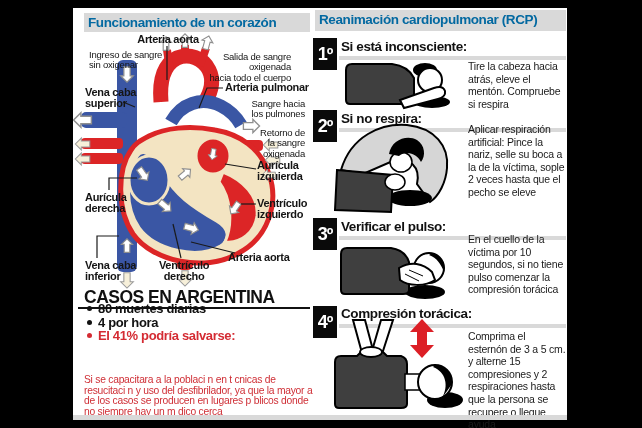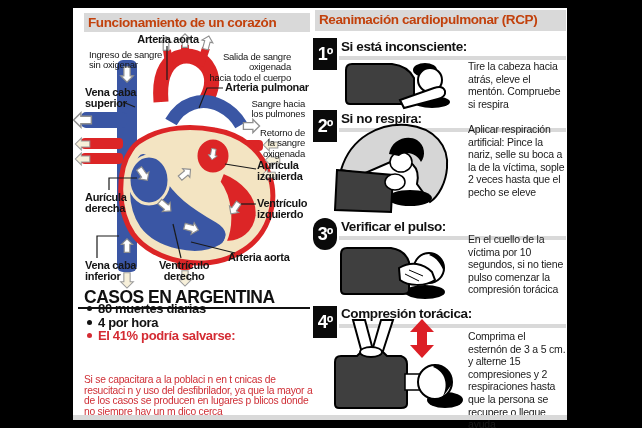--- a/index.html
+++ b/index.html
@@ -5,21 +5,21 @@
   html,body{margin:0;padding:0;}
   body{
     width:642px;height:428px;background:#000;position:relative;overflow:hidden;
     font-family:"Liberation Sans",sans-serif;color:#111;
   }
   .content{position:absolute;left:73px;top:8px;width:494px;height:412px;background:#fff;}
 
   
   .panel-bar{
     position:absolute;background:#d9d9d9;font-weight:bold;font-size:13.5px;
-    line-height:20px;letter-spacing:-0.4px;color:#c2410c;padding-left:4px;
+    line-height:20px;letter-spacing:-0.4px;color:#0369a1;padding-left:4px;
     white-space:nowrap;overflow:hidden;
   }
   .lp-bar{left:11px;top:5px;width:222px;height:19px;line-height:19px;}
   .rp-bar{left:242px;top:2px;width:247px;height:21px;}
 
   
   .heart{position:absolute;left:0;top:24px;width:237px;height:258px;padding-left:46px;}
   .heart svg{position:absolute;left:0;top:0;}
   .hl{
     position:absolute;font-size:9.5px;line-height:1.08;letter-spacing:-0.2px;
@@ -215,21 +215,21 @@
   <svg class="sillus" style="left:260px;top:112px;" width="128" height="96" viewBox="0 0 128 96">
     <path d="M8 50 C 18 16 48 3 74 5 C 102 8 116 26 114 48 C 113 62 106 76 97 82 L84 64 C 88 46 76 38 62 40 L30 54 Z" fill="#d6d6d6" stroke="#000" stroke-width="2"></path>
     <ellipse cx="77" cy="78" rx="22" ry="8" fill="#000"></ellipse>
     <path d="M4 50 L60 55 L58 92 L2 90 Z" fill="#3f3f3f" stroke="#000" stroke-width="2"></path>
     <ellipse cx="62" cy="62" rx="10" ry="8" fill="#fff" stroke="#000" stroke-width="1.5"></ellipse>
     <ellipse cx="68" cy="42" rx="11" ry="10" fill="#fff" stroke="#000" stroke-width="1.5"></ellipse>
     <path d="M56 34 C 58 20 74 14 84 20 C 92 25 93 36 88 42 C 84 34 74 30 66 36 Z" fill="#000"></path>
   </svg>
   <div class="sdesc" style="top:115px;">Aplicar respiración artificial: Pince la nariz, selle su boca a la de la víctima, sople 2 veces hasta que el pecho se eleve</div>
 
-  <div class="badge" style="left:240px;top:210px;border-radius:12px;">3º</div>
+  <div class="badge" style="left:240px;top:210px;">3º</div>
   <div class="stitle" style="left:268px;top:211px;">Verificar el pulso:</div>
   <div class="srule" style="top:228px;"></div>
   <svg class="sillus" style="left:262px;top:230px;" width="125" height="68" viewBox="0 0 125 68">
     <ellipse cx="90" cy="54" rx="20" ry="7" fill="#000"></ellipse>
     <path d="M6 16 Q6 10 12 10 L56 10 Q70 12 74 24 L74 52 Q74 56 68 56 L10 56 Q6 56 6 52 Z" fill="#3f3f3f" stroke="#000" stroke-width="2"></path>
     <circle cx="94" cy="30" r="15" fill="#fff" stroke="#000" stroke-width="2"></circle>
     <path d="M97 15 A16 16 0 0 1 109 34 C 106 26 102 20 94 17 Z" fill="#000"></path>
     <path d="M64 30 C 76 23 88 25 97 34 L100 42 C 90 49 73 48 65 42 Z" fill="#fff" stroke="#000" stroke-width="2"></path>
     <path d="M74 32 L88 38 M70 36 L84 43" fill="none" stroke="#000" stroke-width="1"></path>
   </svg>

